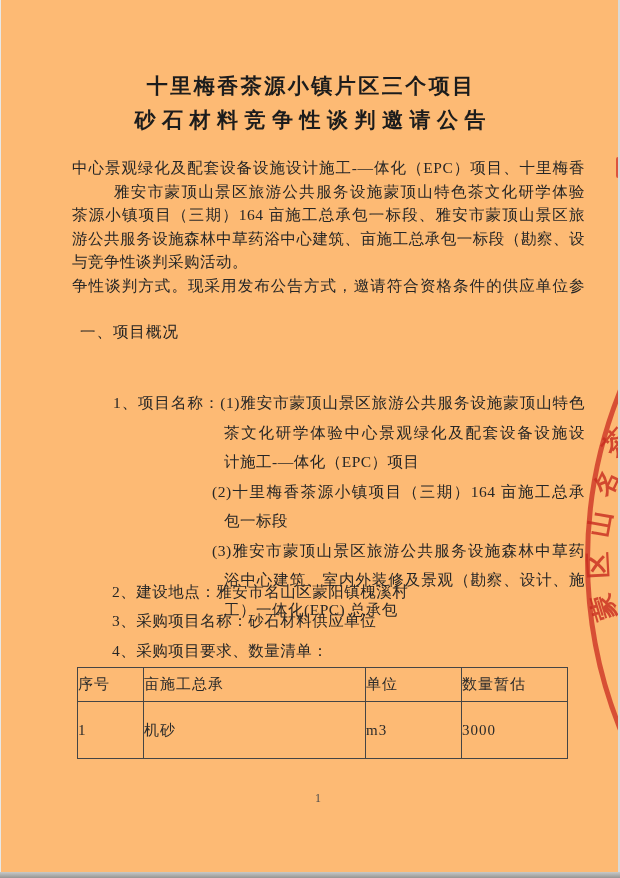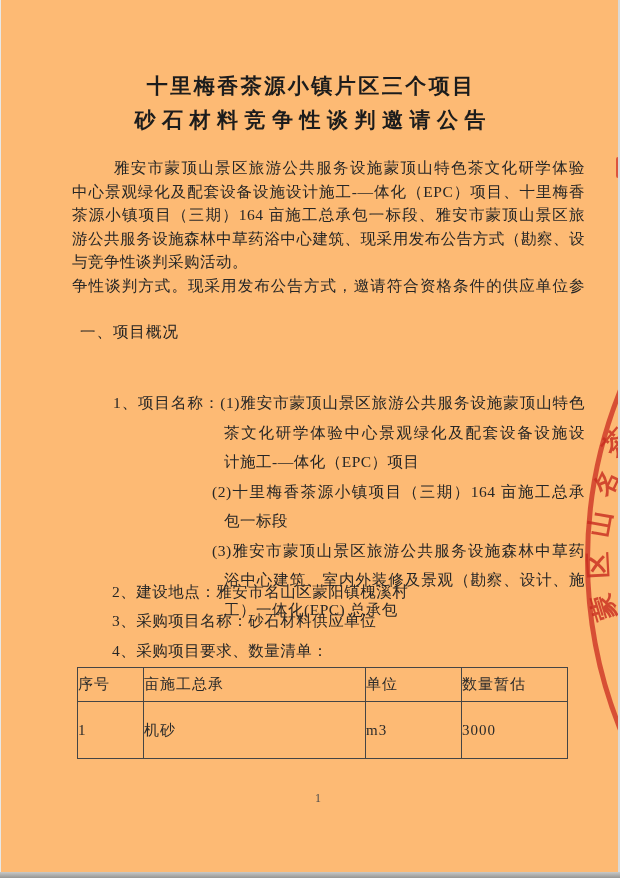--- a/index.html
+++ b/index.html
@@ -61,24 +61,24 @@
 </style>
 </head>
 <body>
 
 <div class="page">
 
   <div class="title t1">十里梅香茶源小镇片区三个项目</div>
   <div class="title t2">砂石材料竞争性谈判邀请公告</div>
 
   <div class="intro">
+    <div class="ln j">中心景观绿化及配套设备设施设计施工-—体化（EPC）项目、十里梅香</div>
     <div class="ln j indent">雅安市蒙顶山景区旅游公共服务设施蒙顶山特色茶文化研学体验</div>
-    <div class="ln j">中心景观绿化及配套设备设施设计施工-—体化（EPC）项目、十里梅香</div>
     <div class="ln j">茶源小镇项目（三期）164 亩施工总承包一标段、雅安市蒙顶山景区旅</div>
-    <div class="ln j">游公共服务设施森林中草药浴中心建筑、现采用发布公告方式（勘察、设</div>
+    <div class="ln j">游公共服务设施森林中草药浴中心建筑、亩施工总承包一标段（勘察、设</div>
     <div class="ln">与竞争性谈判采购活动。</div>
     <div class="ln j">争性谈判方式。现采用发布公告方式，邀请符合资格条件的供应单位参</div>
   </div>
 
   <div class="heading">一、项目概况</div>
 
   <div class="items1">
     <div class="ln j pad-item">1、项目名称：(1)雅安市蒙顶山景区旅游公共服务设施蒙顶山特色</div>
     <div class="ln j pad-cont">茶文化研学体验中心景观绿化及配套设备设施设</div>
     <div class="ln pad-cont">计施工-—体化（EPC）项目</div>

